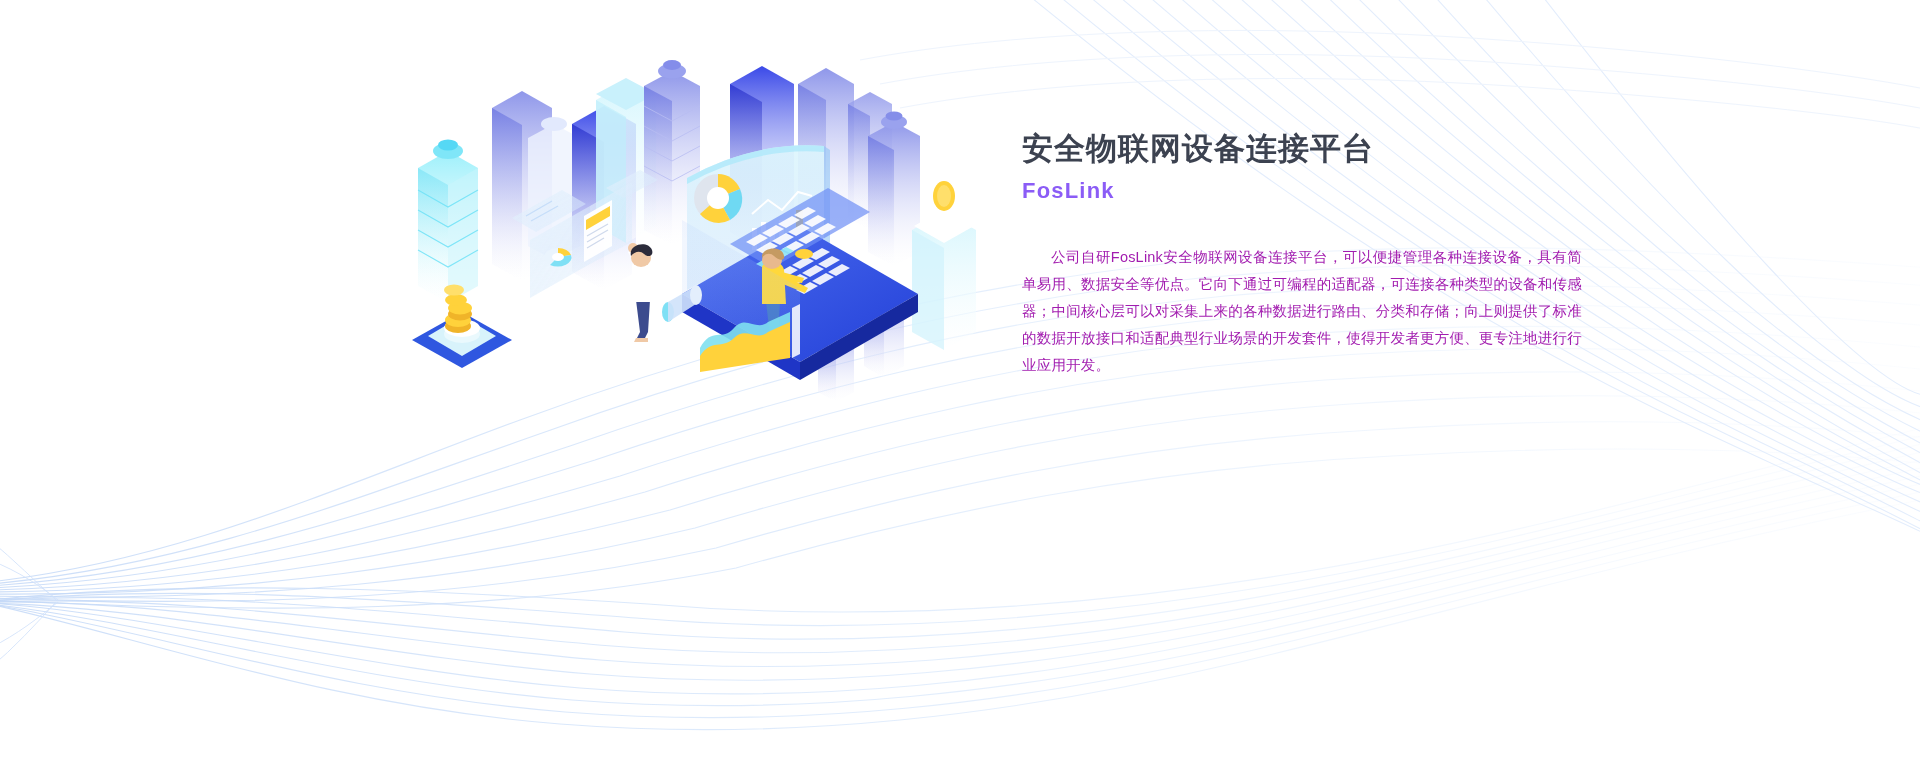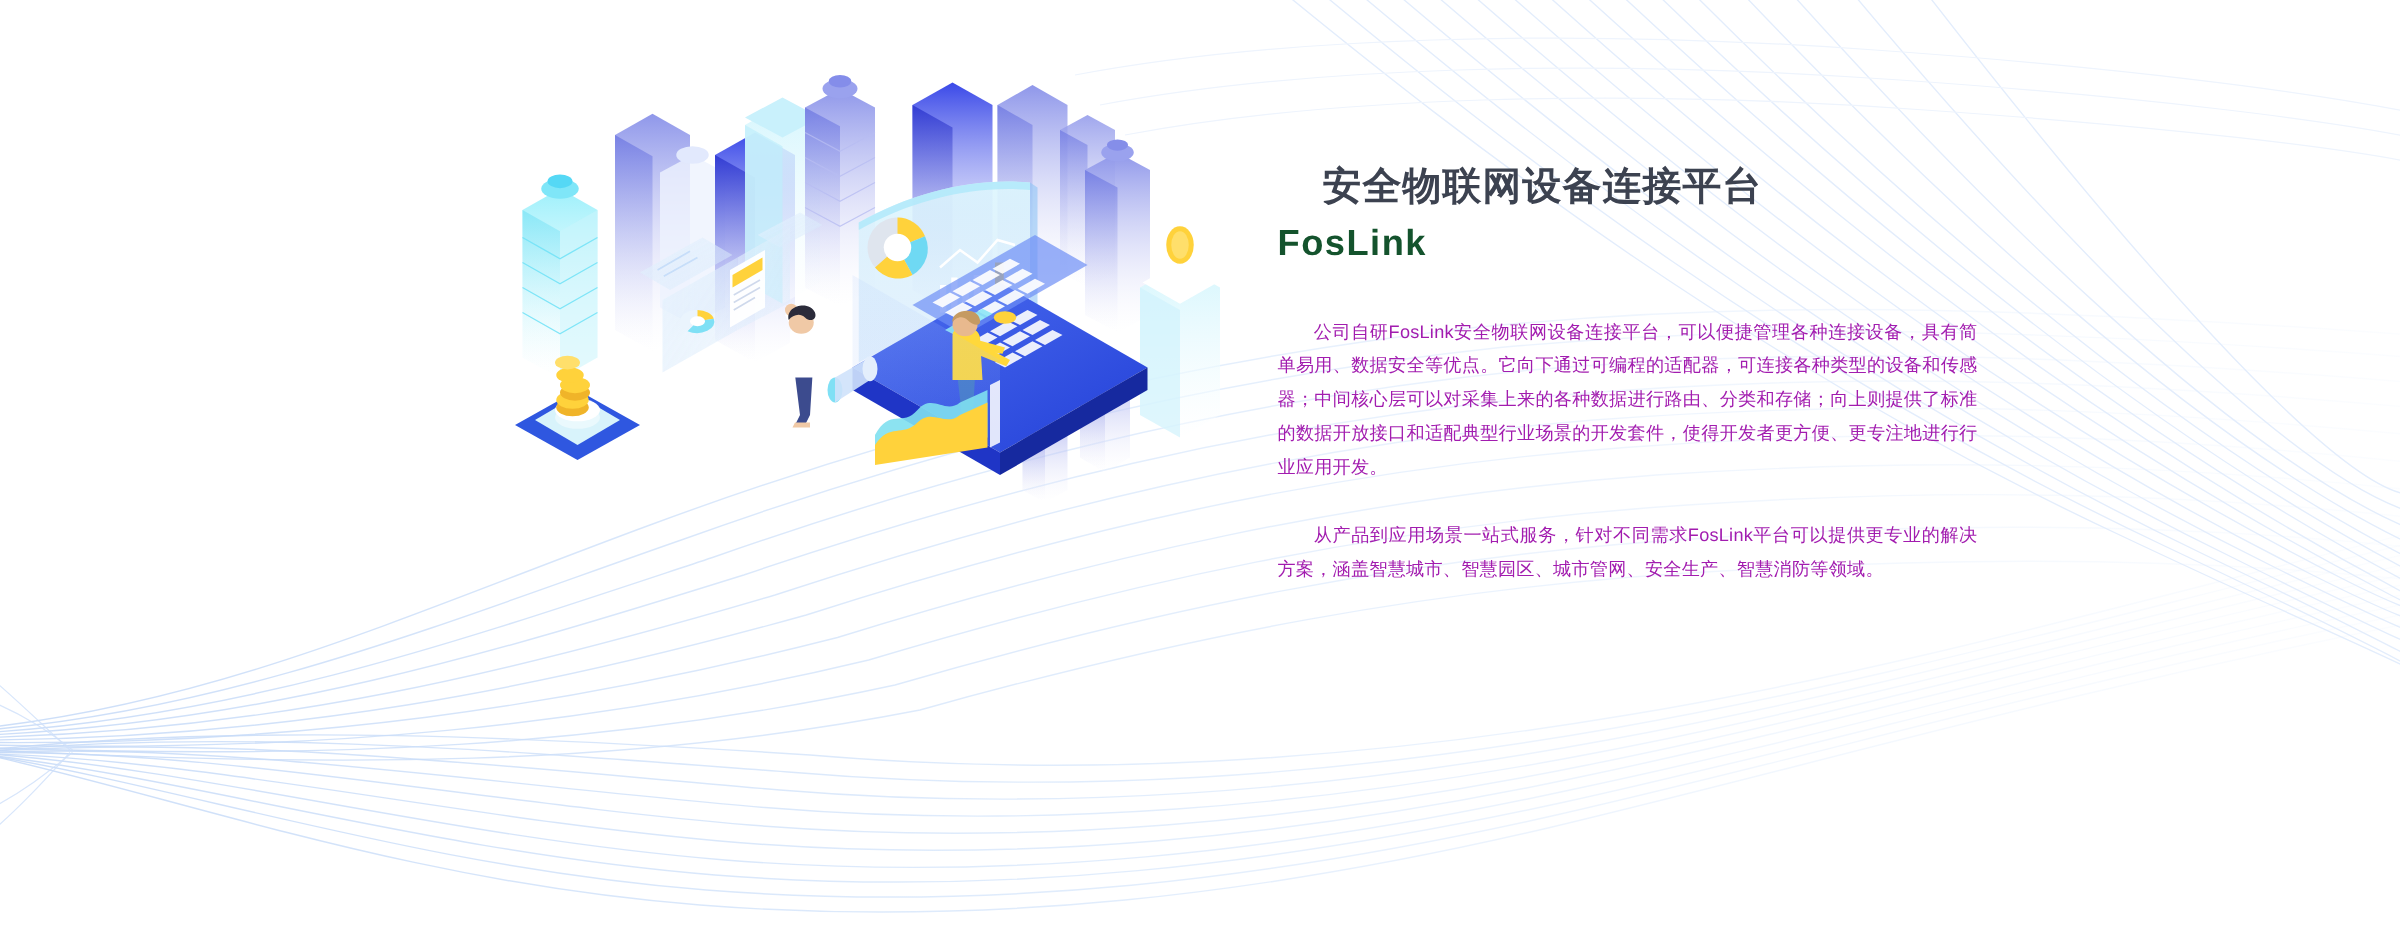--- a/index.html
+++ b/index.html
@@ -42,26 +42,25 @@
     left:1022px; top:130px;
     width:560px;
   }
   #page-title {
     font-size:31px;
     font-weight:bold;
     color:#3c4250;
     letter-spacing:1px;
     line-height:1.25;
     white-space:nowrap;
-    margin-left:36px;
   }
   #page-subtitle {
-    font-size:29px;
+    font-size:22px;
     font-weight:bold;
-    color:#14532d;
+    color:#8b5cf6;
     letter-spacing:1.2px;
     margin-top:8px;
     line-height:1.25;
   }
   .para {
     font-size:14.5px;
     line-height:27px;
     color:#a21caf;
     text-align:justify;
     text-justify:inter-ideograph;
@@ -433,16 +432,15 @@
         <ellipse cx="54" cy="240" rx="10" ry="5.5" fill="#ffdf6b"></ellipse>
       </g>
     </g>
   </svg>
 
   <div id="text-col">
     <h1 id="page-title">安全物联网设备连接平台</h1>
     <div id="page-subtitle">FosLink</div>
 
     <p class="para" id="para-1">公司自研FosLink安全物联网设备连接平台，可以便捷管理各种连接设备，具有简单易用、数据安全等优点。它向下通过可编程的适配器，可连接各种类型的设备和传感器；中间核心层可以对采集上来的各种数据进行路由、分类和存储；向上则提供了标准的数据开放接口和适配典型行业场景的开发套件，使得开发者更方便、更专注地进行行业应用开发。</p>
-    <p class="para">从产品到应用场景一站式服务，针对不同需求FosLink平台可以提供更专业的解决方案，涵盖智慧城市、智慧园区、城市管网、安全生产、智慧消防等领域。</p>
   </div>
 
 </div>
 
 </body></html>

